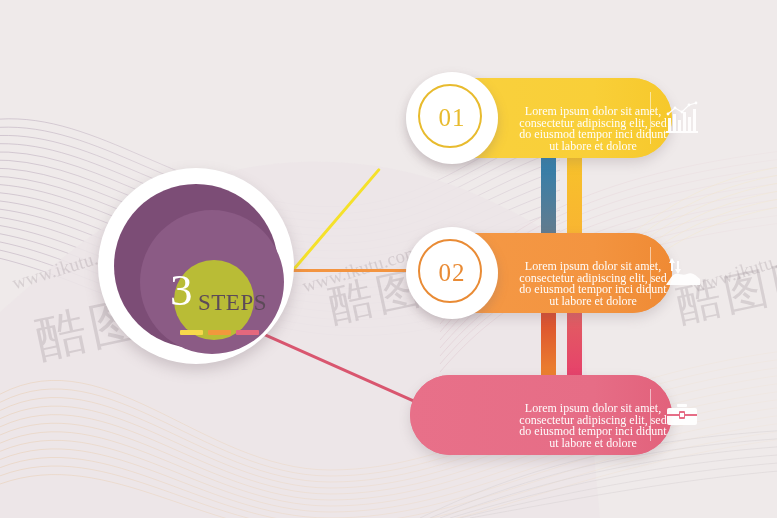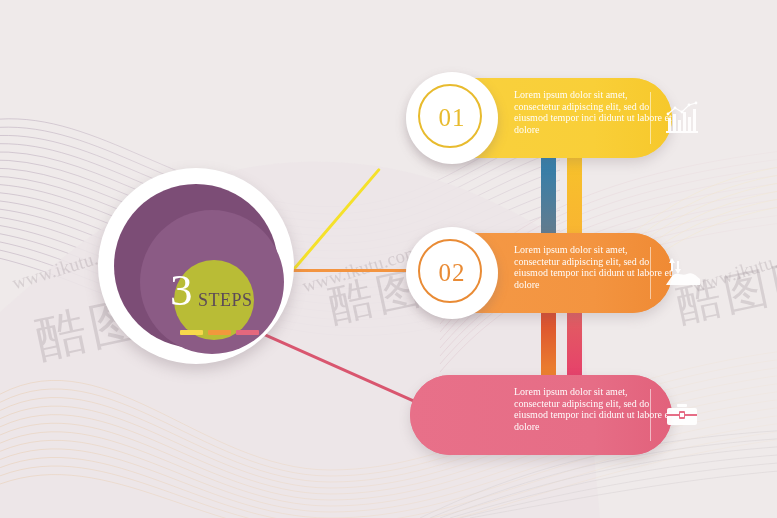--- a/index.html
+++ b/index.html
@@ -69,21 +69,21 @@
     top: 58px;
     font-size: 45px;
     color: #ffffff;
     font-family: "Liberation Serif", serif;
     line-height: 1;
   }
   .hub-steps {
     position: absolute;
     left: 58px;
     top: 80px;
-    font-size: 18px;
+    font-size: 23px;
     letter-spacing: .5px;
     color: #5c4a58;
     font-family: "Liberation Serif", serif;
   }
   .hub-sub {
     position: absolute;
     left: 38px;
     top: 102px;
     font-size: 13px;
     letter-spacing: 1.4px;
@@ -161,27 +161,27 @@
     display: flex;
     align-items: center;
     justify-content: center;
     font-size: 25px;
     font-family: "Liberation Serif", serif;
     letter-spacing: 1px;
   }
   .step-text {
     position: absolute;
     left: 104px;
-    top: 11px;
+    top: 28px;
     width: 158px;
-    font-size: 10px;
+    font-size: 12px;
     line-height: 11.5px;
     color: #ffffff;
     font-family: "Liberation Serif", serif;
-    text-align: left;
+    text-align: center;
     opacity: .97;
   }
   .divider {
     position: absolute;
     left: 240px;
     top: 14px;
     width: 1px;
     height: 52px;
     background: rgba(255,255,255,.55);
   }

